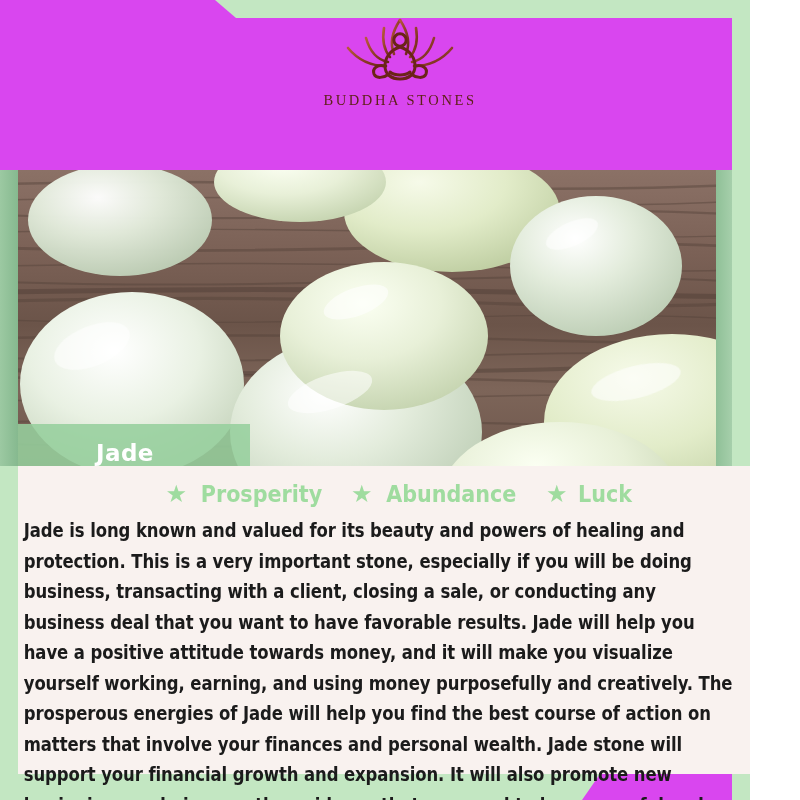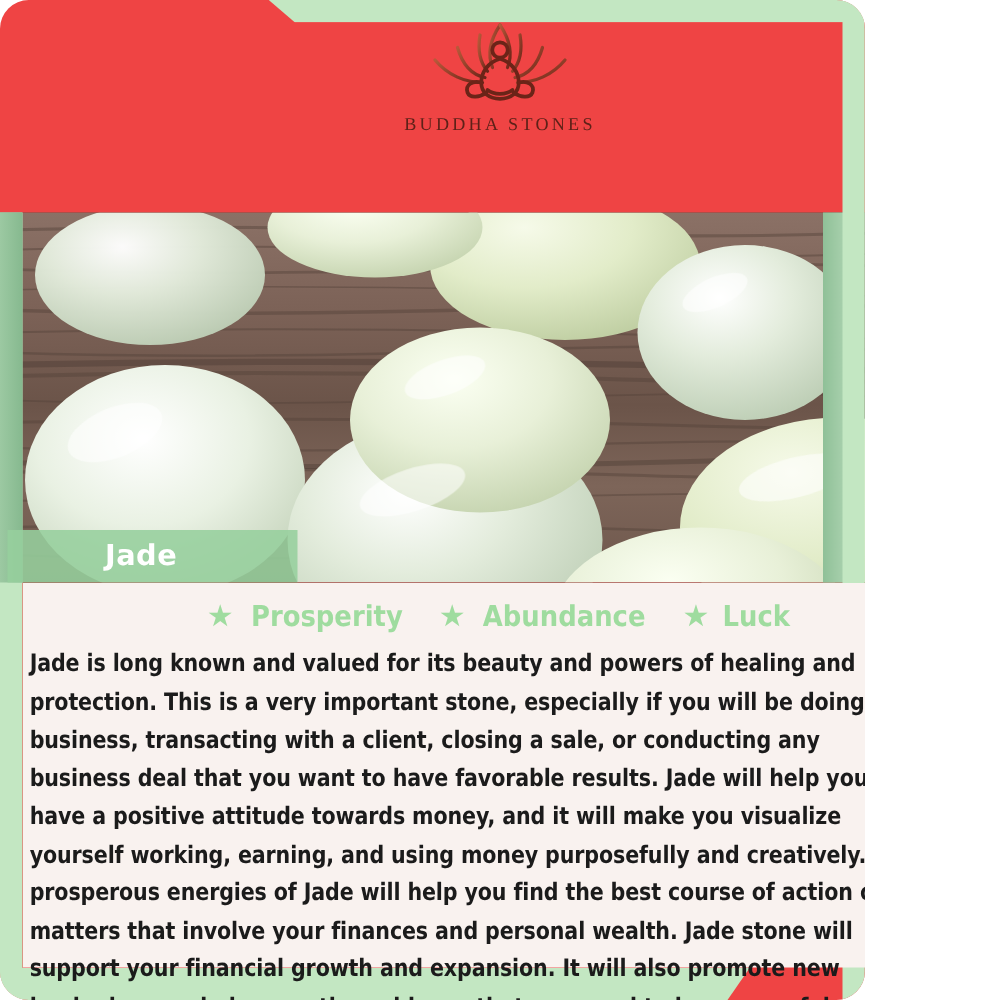--- a/index.html
+++ b/index.html
@@ -6,25 +6,24 @@
     margin: 0;
     padding: 0;
     background: #ffffff;
   }
   body {
     font-family: "Liberation Sans", sans-serif;
   }
 
   #page {
     position: relative;
-    width: 692px;
+    width: 750px;
     height: 800px;
     overflow: hidden;
-    background: #ef4444;
-    border-radius: 23px;
+    background: #d946ef;
   }
 
   
   .frame-top {
     position: absolute;
     left: 0; top: 0;
     width: 800px; height: 18px;
     background: #c3e7c2;
     clip-path: polygon(215px 0, 800px 0, 800px 18px, 236px 18px);
     z-index: 2;
@@ -119,26 +118,26 @@
     width: 800px; height: 296px;
     overflow: hidden;
     z-index: 1;
     background: #6d5348;
   }
   .photo svg { display: block; }
 
   
   .jade-banner {
     position: absolute;
-    left: 6px; top: 424px;
+    left: 18px; top: 424px;
     width: 232px; height: 42px;
     background: rgba(150, 207, 157, 0.88);
     z-index: 6;
     display: flex;
-    align-items: center;
+    align-items: flex-end;
   }
   .jade-label {
     margin-left: 78px;
     font-family: "DejaVu Sans", sans-serif;
     font-weight: 700;
     font-size: 23px;
     color: #ffffff;
     letter-spacing: 0.4px;
   }
 

